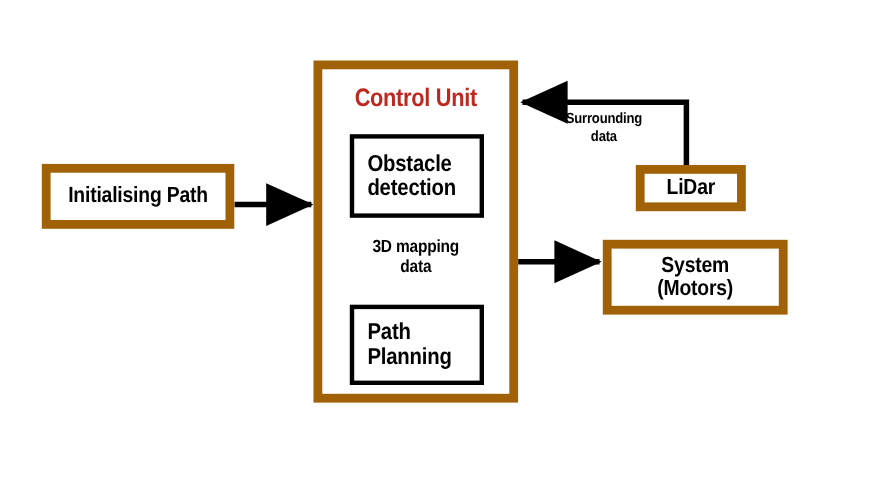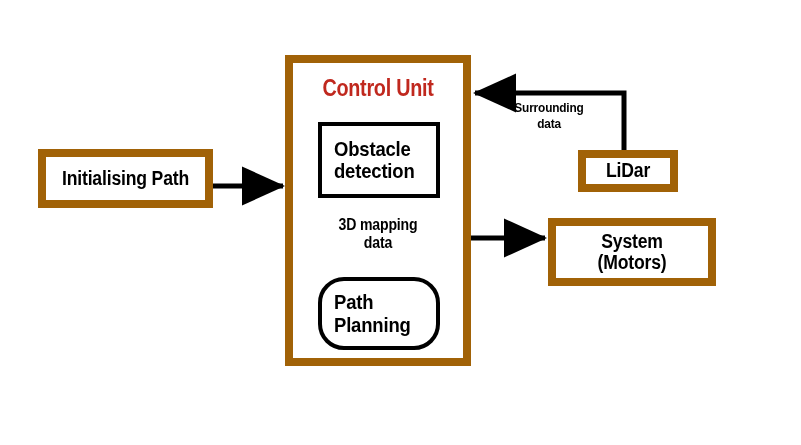--- a/index.html
+++ b/index.html
@@ -101,21 +101,20 @@
     transform-origin: center center;
     white-space: pre-line;
     z-index: 3;
   }
   #path-box {
     left: 318px;
     top: 277px;
     width: 122px;
     height: 73px;
     padding-left: 12px;
-    border-radius: 26px;
   }
   #path-label { font-size: 21px; }
   #init-box {
     left: 38px;
     top: 149px;
     width: 175px;
     height: 59px;
     justify-content: center;
   }
   #init-label { font-size: 20px; }

